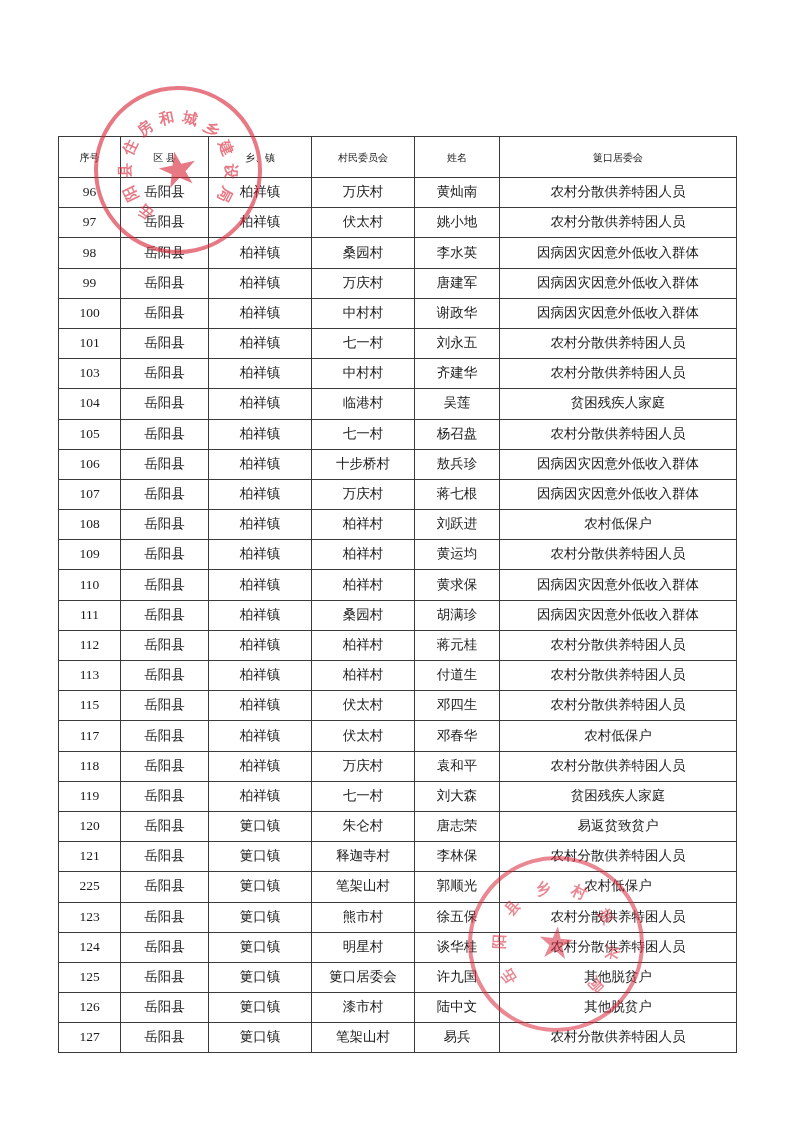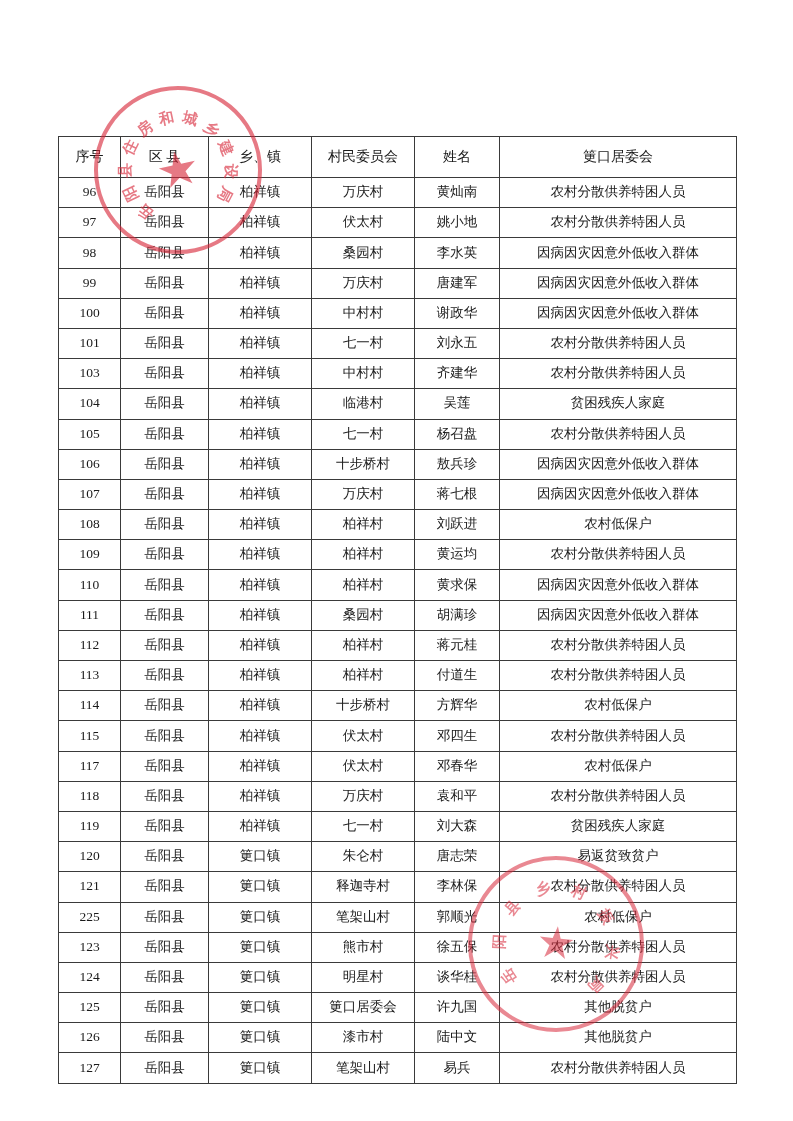--- a/index.html
+++ b/index.html
@@ -38,21 +38,21 @@
     vertical-align: middle;
     font-size: 13.5px;
     line-height: 1.1;
     padding: 0;
     height: 29.2px;
     font-weight: normal;
     white-space: nowrap;
   }
   table.roster thead td {
     height: 40px;
-    font-size: 14px;
+    font-size: 10px;
   }
   col.c-seq { width: 62px; }
   col.c-county { width: 88px; }
   col.c-town { width: 103px; }
   col.c-village { width: 103px; }
   col.c-name { width: 85px; }
   col.c-type { width: 237px; }
 
   
   .seal {
@@ -261,28 +261,20 @@
           </tr>
           <tr>
             <td>113</td>
             <td>岳阳县</td>
             <td>柏祥镇</td>
             <td>柏祥村</td>
             <td>付道生</td>
             <td>农村分散供养特困人员</td>
           </tr>
           <tr>
-            <td>114</td>
-            <td>岳阳县</td>
-            <td>柏祥镇</td>
-            <td>十步桥村</td>
-            <td>方辉华</td>
-            <td>农村低保户</td>
-          </tr>
-          <tr>
             <td>115</td>
             <td>岳阳县</td>
             <td>柏祥镇</td>
             <td>伏太村</td>
             <td>邓四生</td>
             <td>农村分散供养特困人员</td>
           </tr>
           <tr>
             <td>117</td>
             <td>岳阳县</td>

